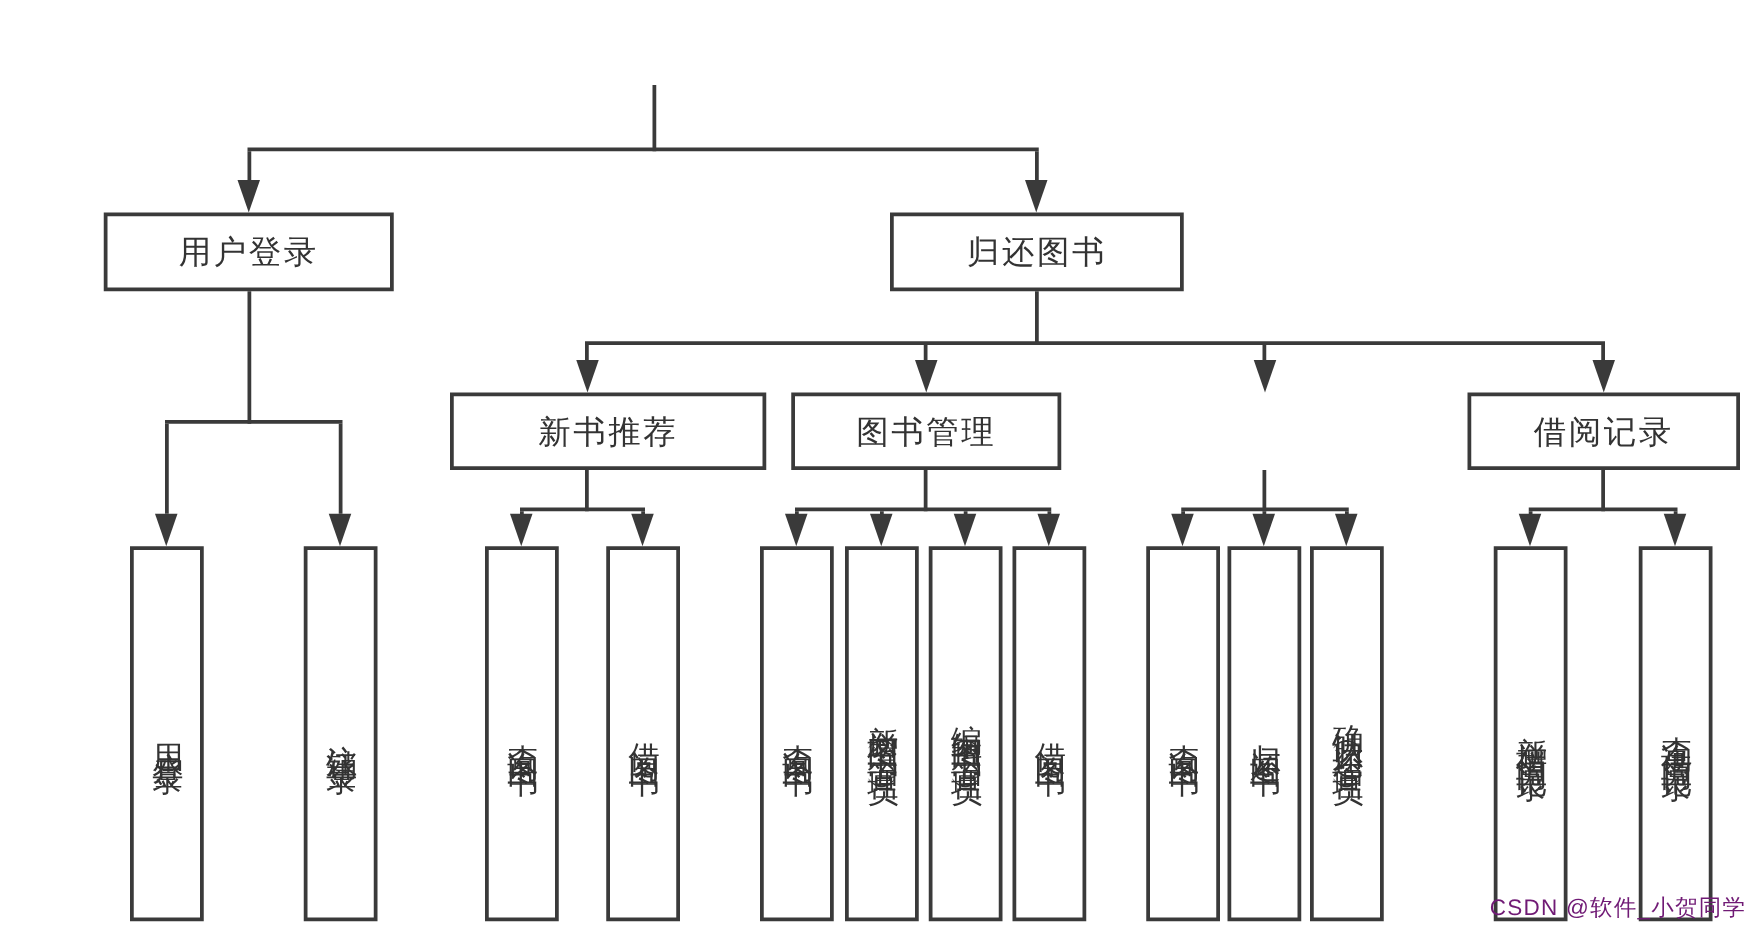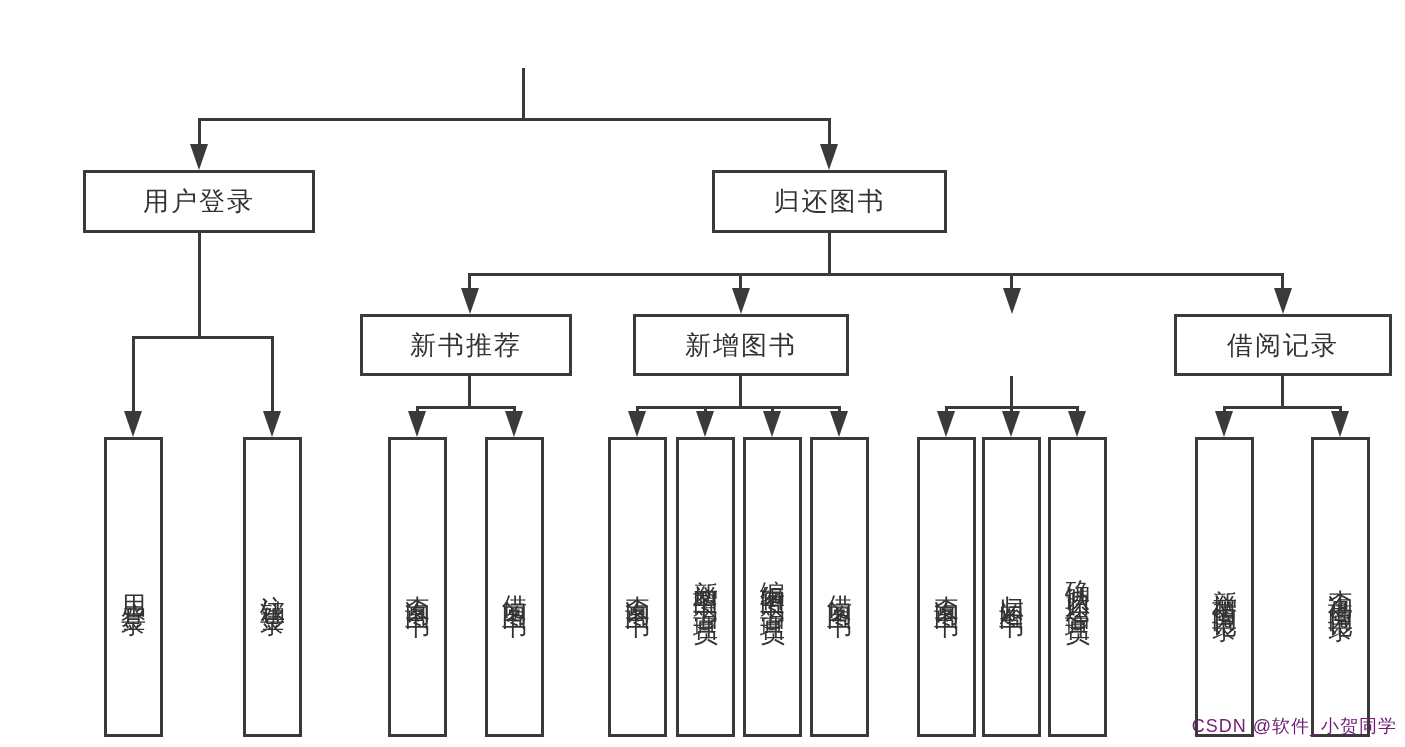--- a/index.html
+++ b/index.html
@@ -37,26 +37,26 @@
 
 
   <div class="box branch-box" style="left:83px;top:170px;width:232px;height:63px">
     <span>用户登录</span>
   </div>
 
   <div class="box branch-box" style="left:712px;top:170px;width:235px;height:63px">
     <span>归还图书</span>
   </div>
 
-  <div class="box branch-box" style="left:360px;top:314px;width:212px;height:62px">
+  <div class="box branch-box" style="left:360px;top:314px;width:253px;height:62px">
     <span>新书推荐</span>
   </div>
 
   <div class="box branch-box" style="left:633px;top:314px;width:216px;height:62px">
-    <span>新增图书</span>
+    <span>图书管理</span>
   </div>
 
 
   <div class="box branch-box" style="left:1174px;top:314px;width:218px;height:62px">
     <span>借阅记录</span>
   </div>
 
   <div class="box leaf" style="left:104px">
     <span class="vtext">用户登录</span>
   </div>

